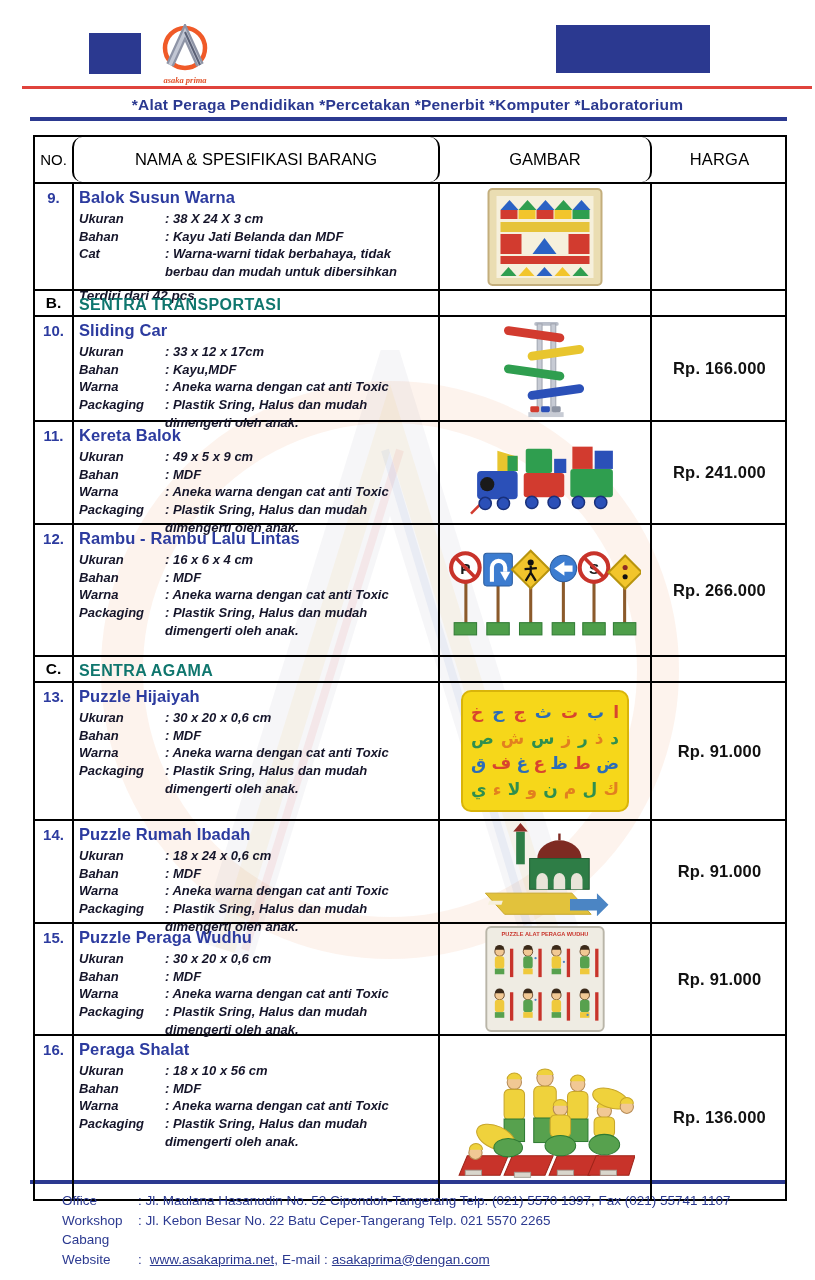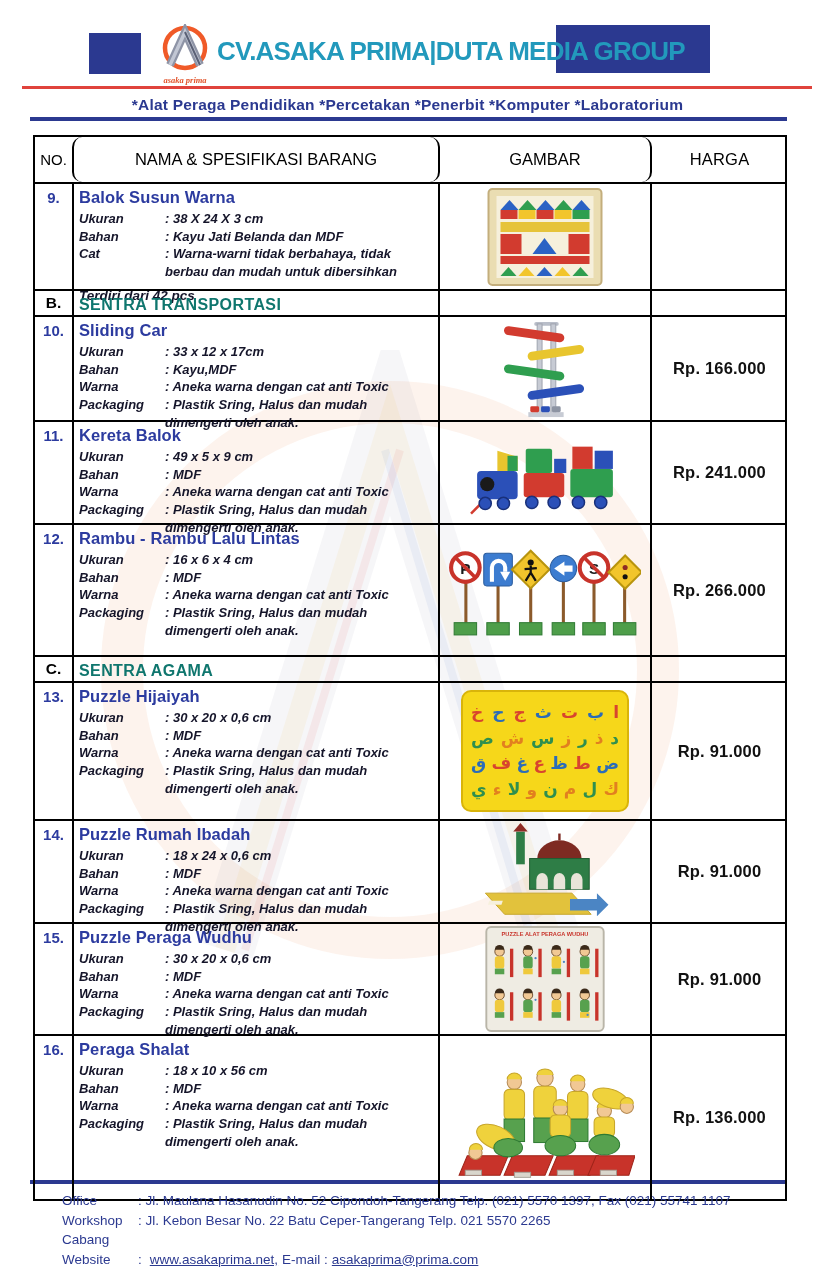--- a/index.html
+++ b/index.html
@@ -79,21 +79,20 @@
   <div class="hdr-rect right"></div>
 
   <svg class="logo-svg" viewBox="0 0 58 64">
     <circle cx="29" cy="24" r="20" fill="none" stroke="#F05A28" stroke-width="4.5"></circle>
     <path d="M14 41 L29 8 L44 41" fill="none" stroke="#8E94A6" stroke-width="8"></path>
     <path d="M14 41 L29 8 L44 41" fill="none" stroke="#C2C7D4" stroke-width="3.5"></path>
     <path d="M29 8 L44 41" fill="none" stroke="#5A6075" stroke-width="2"></path>
     <text x="29" y="59" font-size="8.5" font-style="italic" font-weight="bold" fill="#E2542C" text-anchor="middle" font-family="Liberation Serif, serif">asaka prima</text>
   </svg>
 
-  <div class="company-title">CV.ASAKA PRIMA|DUTA MEDIA GROUP</div>
   <div class="rule-red"></div>
   <div class="tagline">*Alat Peraga Pendidikan  *Percetakan  *Penerbit  *Komputer  *Laboratorium</div>
   <div class="rule-blue"></div>
 
   <div class="catalog">
 
     <div class="trow thead" style="height:45px">
       <div class="cell c-no">NO.</div>
       <div class="cell c-name">NAMA &amp; SPESIFIKASI BARANG</div>
       <div class="cell c-img">GAMBAR</div>
@@ -613,17 +612,17 @@
     </div>
     <div class="f-line">
       <span class="f-label">Cabang</span>
     </div>
     <div class="f-line">
       <span class="f-label">Website</span>
         <span>:</span>
       <span class="f-mid"></span>
       <a class="f-link" href="#">www.asakaprima.net,</a>
       <span class="f-mid">E-mail :</span>
-      <a class="f-link" href="#">asakaprima@prima.com</a>
+      <a class="f-link" href="#">asakaprima@dengan.com</a>
     </div>
   </div>
 
 </div>
 
 </body></html>

